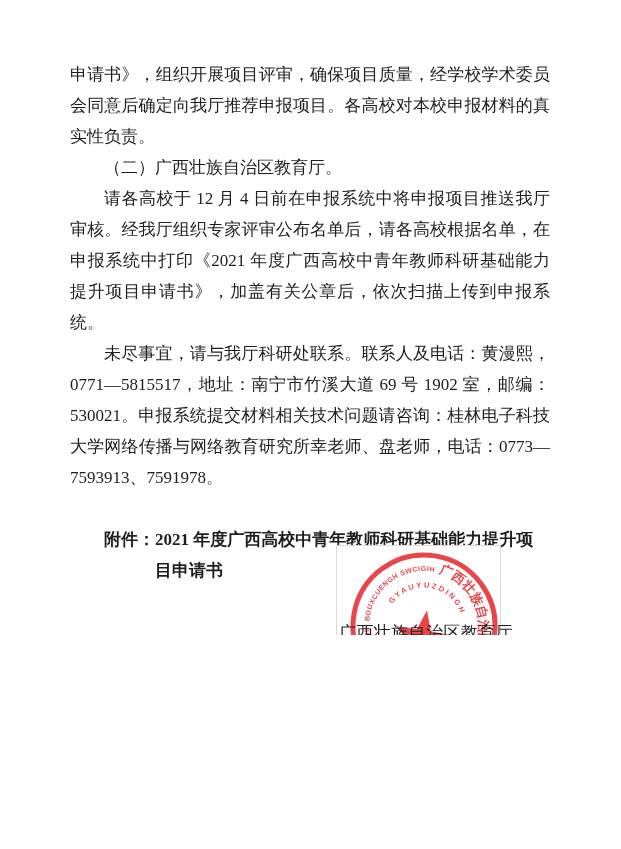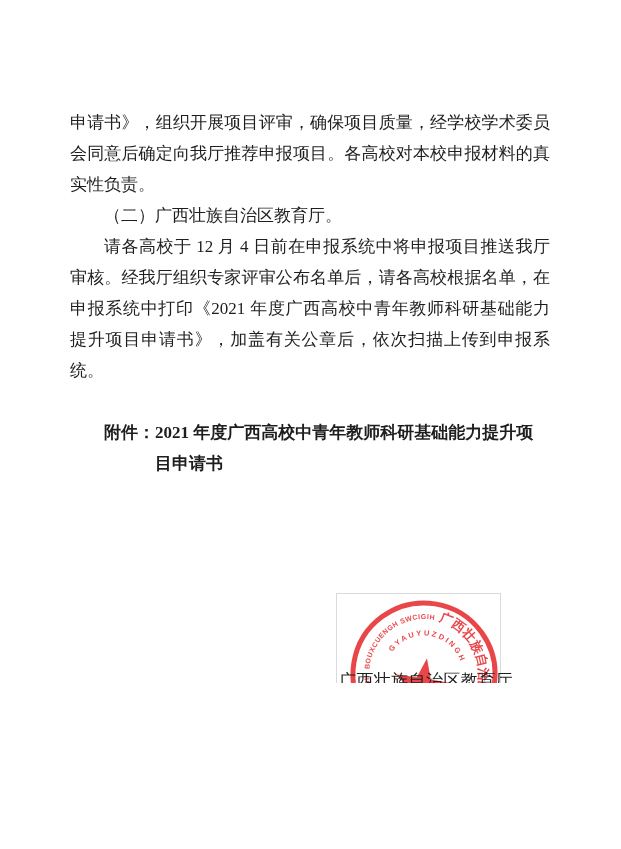--- a/index.html
+++ b/index.html
@@ -1,20 +1,19 @@
 <!DOCTYPE html>
 <html><head>
 <meta charset="utf-8">
 <style>
   html,body { margin:0; padding:0; background:#fff; }
   .page {
     position:relative; width:621px; height:635px; background:#ffffff;
     font-family:"Liberation Serif","DejaVu Serif",serif; color:#1e1e1e;
     overflow:hidden;
-    margin-top:48px;
   }
   .doc-body {
     position:absolute; left:70px; top:59px; width:480px;
     font-size:17px; line-height:31px; text-align:justify; text-align-last:left;
   }
   .doc-body p { margin:0; }
   .doc-body p.indent { text-indent:34px; }
   .attachment { margin-top:31px; margin-left:34px; display:flex; text-align:left;font-weight:bold; }
   .att-label { white-space:nowrap; }
   .att-text  { width:386px; }
@@ -50,20 +49,21 @@
 </style>
 </head>
 <body>
 
 <div class="page">
 
   <div class="doc-body">
     <p>申请书》，组织开展项目评审，确保项目质量，经学校学术委员会同意后确定向我厅推荐申报项目。各高校对本校申报材料的真实性负责。</p>
     <p class="indent">（二）广西壮族自治区教育厅。</p>
     <p class="indent">请各高校于 12 月 4 日前在申报系统中将申报项目推送我厅审核。经我厅组织专家评审公布名单后，请各高校根据名单，在申报系统中打印《2021 年度广西高校中青年教师科研基础能力提升项目申请书》，加盖有关公章后，依次扫描上传到申报系统。</p>
+    <p class="indent">未尽事宜，请与我厅科研处联系。联系人及电话：黄漫熙，0771—5815517，地址：南宁市竹溪大道 69 号 1902 室，邮编：530021。申报系统提交材料相关技术问题请咨询：桂林电子科技大学网络传播与网络教育研究所幸老师、盘老师，电话：0773—7593913、7591978。</p>
 
     <div class="attachment">
       <span class="att-label">附件：</span>
       <span class="att-text">2021 年度广西高校中青年教师科研基础能力提升项目申请书</span>
     </div>
   </div>
 
   <div class="seal-box"></div>
 
   <svg class="seal-svg" viewBox="0 0 148 148" xmlns="http://www.w3.org/2000/svg" xmlns:xlink="http://www.w3.org/1999/xlink">

